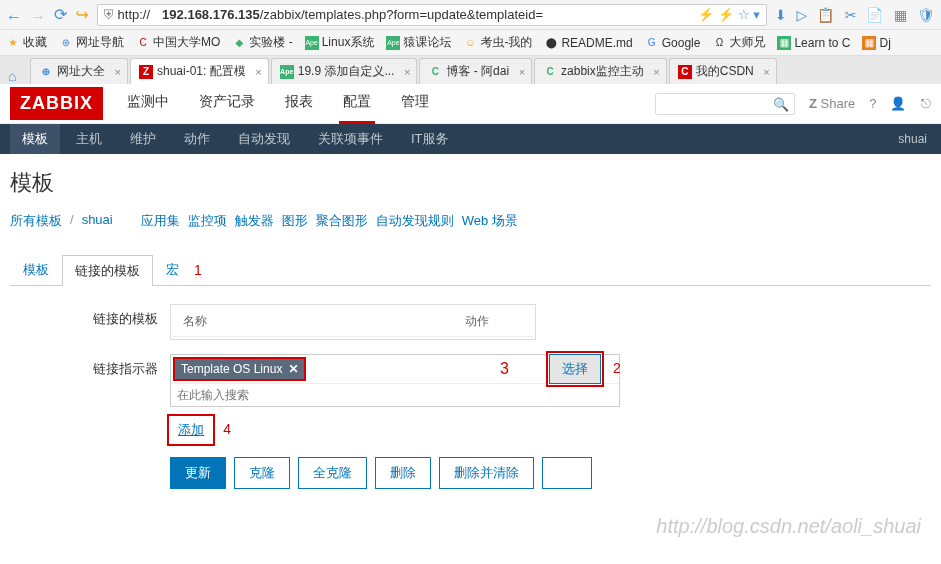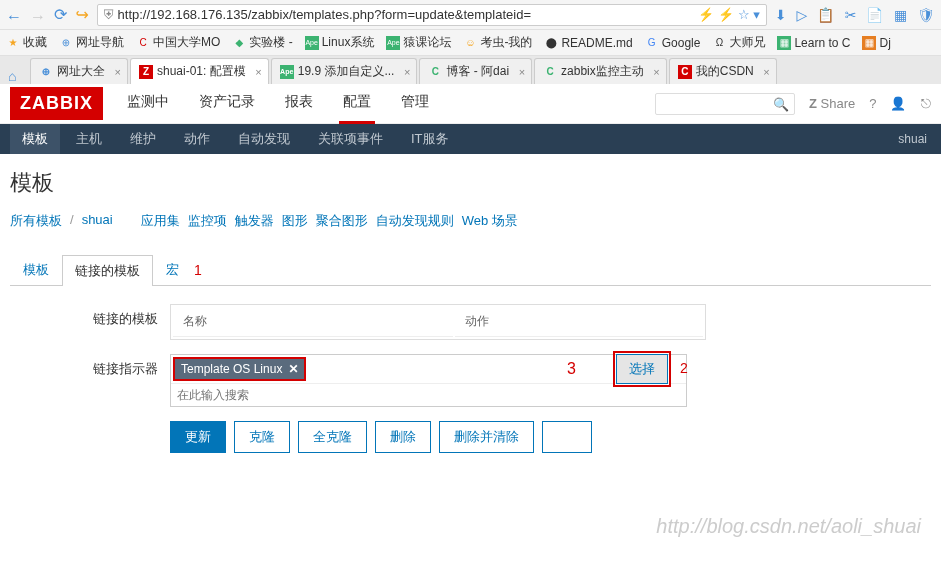--- a/index.html
+++ b/index.html
@@ -3,21 +3,21 @@
 <meta charset="utf-8">
 <style>
 * { margin: 0; padding: 0; box-sizing: border-box; font-family: Arial, "Microsoft YaHei", sans-serif; }
 body { width: 941px; height: 564px; background: #fff; font-size: 12px; overflow: hidden; position: relative; }
 
 
 .browser-nav { height: 30px; background: #f5f5f5; display: flex; align-items: center; padding: 0 6px; gap: 8px; border-bottom: 1px solid #e0e0e0; }
 .nav-btn { color: #4a90d9; font-size: 16px; cursor: pointer; }
 .url-bar { flex: 1; height: 22px; border: 1px solid #ccc; border-radius: 2px; display: flex; align-items: center; padding: 0 6px; background: #fff; font-size: 13px; color: #333; }
 .url-bar .shield { color: #888; margin-right: 4px; }
-.url-bar .ip { font-weight: normal; }
+.url-bar .ip { font-weight: bold; margin-left: 12px; }
 .url-actions { display: flex; gap: 10px; color: #4a90d9; font-size: 14px; }
 
 .bookmarks { height: 26px; background: #f5f5f5; display: flex; align-items: center; padding: 0 6px; gap: 12px; font-size: 12px; border-bottom: 1px solid #e0e0e0; }
 .bookmark { display: flex; align-items: center; gap: 3px; color: #333; cursor: pointer; white-space: nowrap; }
 .bm-icon { width: 14px; height: 14px; display: inline-flex; align-items: center; justify-content: center; font-size: 10px; }
 
 .tabs { height: 28px; background: #e8e8e8; display: flex; align-items: flex-end; padding-left: 30px; }
 .home-icon { position: absolute; left: 8px; color: #4a90d9; font-size: 14px; }
 .tab { height: 26px; padding: 0 22px 0 8px; display: flex; align-items: center; gap: 4px; background: #f0f0f0; border: 1px solid #ccc; border-bottom: none; border-radius: 3px 3px 0 0; margin-right: 2px; font-size: 12px; color: #333; position: relative; cursor: pointer; max-width: 150px; white-space: nowrap; overflow: hidden; }
 .tab.active { background: #fff; }
@@ -49,26 +49,26 @@
 
 .tab-row { display: flex; border-bottom: 1px solid #ccc; margin-bottom: 18px; align-items: center; }
 .ctab { padding: 6px 12px; font-size: 13px; color: #0275b8; cursor: pointer; border: 1px solid transparent; border-bottom: none; }
 .ctab.active { border-color: #ccc; background: #fff; color: #333; position: relative; top: 1px; }
 .annot { color: #d40000; font-size: 14px; margin-left: 2px; }
 
 .form-row { display: flex; margin-bottom: 14px; align-items: flex-start; }
 .form-label { width: 160px; text-align: right; padding-right: 12px; padding-top: 6px; font-size: 13px; color: #333; }
 .form-field { flex: 1; }
 
-.linked-table { border: 1px solid #ddd; width: 536px; }
+.linked-table { border: 1px solid #ddd; width: 366px; }
 .linked-table th { text-align: left; padding: 6px 10px; font-size: 12px; color: #666; font-weight: normal; border-bottom: 1px solid #eee; }
 .th-name { width: 280px; }
 
 .selector-row { display: flex; align-items: flex-start; gap: 10px; }
-.selector-box { width: 517px; border: 1px solid #ccc; }
+.selector-box { width: 450px; border: 1px solid #ccc; }
 .tag-area { padding: 4px; display: flex; flex-wrap: wrap; gap: 4px; min-height: 28px; border-bottom: 1px solid #eee; }
 .tag { background: #5a6b7d; color: #fff; padding: 3px 6px; font-size: 12px; display: flex; align-items: center; gap: 6px; outline: 2px solid #d40000; }
 .tag-x { cursor: pointer; font-weight: bold; }
 .search-input { width: 100%; border: none; padding: 4px 6px; font-size: 12px; color: #aaa; outline: none; }
 .select-btn { padding: 5px 12px; border: 1px solid #0275b8; color: #0275b8; background: #e5e5e5; cursor: pointer; font-size: 13px; outline: 2px solid #d40000; outline-offset: 1px; }
 .add-link { color: #0275b8; font-size: 13px; cursor: pointer; padding: 4px 8px; text-decoration: underline; display: inline-block; outline: 2px solid #d40000; outline-offset: 1px; }
 
 .action-row { display: flex; gap: 8px; margin-left: 160px; margin-top: 6px; }
 .btn { padding: 6px 14px; font-size: 13px; border: 1px solid #0275b8; cursor: pointer; background: #fff; color: #0275b8; }
 .btn.primary { background: #0275b8; color: #fff; }
@@ -267,20 +267,24 @@
               <span>Template OS Linux</span>
               <span class="tag-x">✕</span>
             </div>
           </div>
           <input class="search-input" placeholder="在此输入搜索" style="">
         </div>
         <span class="red-annot" style="position:static;margin:6px 30px 0 -130px">3</span>
         <button class="select-btn">选择</button>
         <span class="annot" style="margin-top:6px">2</span>
       </div>
+      <div style="margin-top:10px">
+        <span class="add-link">添加</span>
+        <span class="annot" style="margin-left:8px">4</span>
+      </div>
     </div>
   </div>
 
   <div class="action-row">
     <button class="btn primary">更新</button>
     <button class="btn">克隆</button>
     <button class="btn">全克隆</button>
     <button class="btn">删除</button>
     <button class="btn">删除并清除</button>
     <button class="btn empty"></button>

